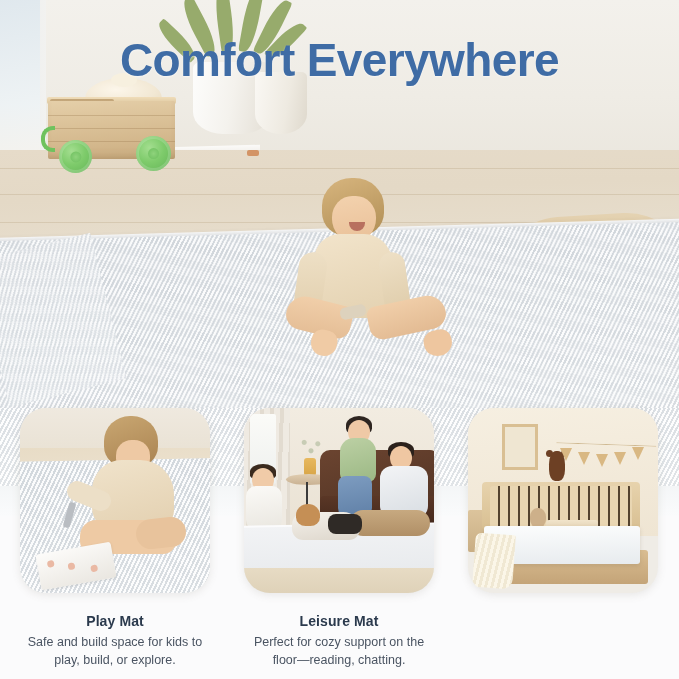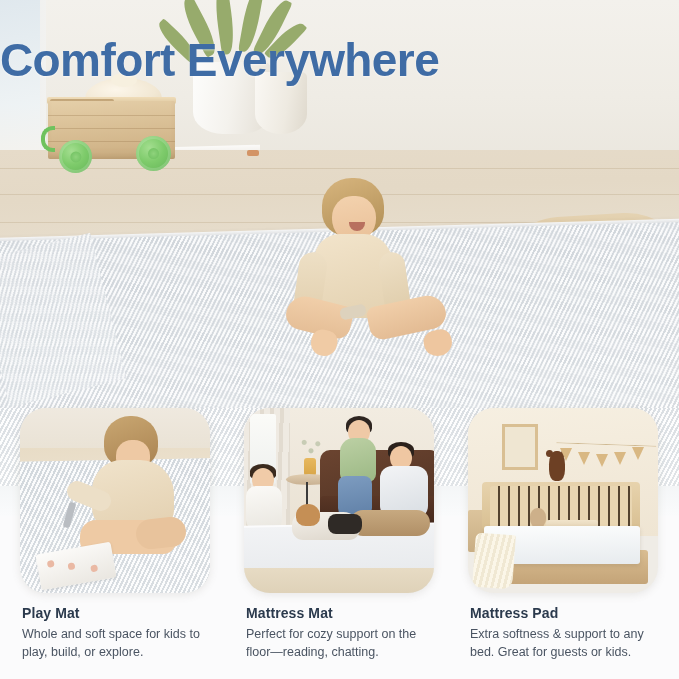--- a/index.html
+++ b/index.html
@@ -147,21 +147,21 @@
     transform:perspective(620px) rotate(-1.6deg);
   }
   .mat-left-fold {
     position:absolute; left:-10px; top:245px; width:120px; height:150px;
     background:repeating-linear-gradient(118deg, rgba(255,255,255,.8) 0 2px, rgba(200,206,212,.5) 2px 4px),
       linear-gradient(160deg,#e3e7eb,#eef0f3);
     transform:rotate(-14deg); opacity:.85;
   }
 
   
-  #title-block { position:absolute; left:0; top:36px; width:679px; text-align:left; }
+  #title-block { position:absolute; left:0; top:36px; width:679px; text-align:center; }
   .headline {
     font-size:46px; font-weight:bold; letter-spacing:-.6px;
     color:#3f6ca5; line-height:1.08;
     text-shadow:0 1px 2px rgba(255,255,255,.55);
   }
   .subhead {
     margin-top:14px; font-size:21px; color:#3a4756; letter-spacing:.1px;
     text-shadow:0 1px 2px rgba(255,255,255,.6);
   }
 
@@ -170,21 +170,21 @@
   .card { position:absolute; top:0; width:190px; }
   .card.c0 { left:20px; }
   .card.c1 { left:244px; }
   .card.c2 { left:468px; }
 
   .thumb {
     position:relative; width:190px; height:185px; border-radius:26px;
     overflow:hidden; background:#efece6;
     box-shadow:0 2px 8px rgba(110,105,95,.14);
   }
-  .caption { margin-top:12px; text-align:left; padding:0 2px; }
+  .caption { margin-top:20px; text-align:center; padding:0 2px; }
   .cap-title { font-size:14px; font-weight:bold; color:#2b3a4d; letter-spacing:.1px; }
   .cap-desc  { margin-top:5px; font-size:12.5px; line-height:1.4; color:#4a5462; }
 
   
   .t1-wall { position:absolute; left:0; top:0; width:190px; height:62px;
     background:linear-gradient(180deg,#efe9df,#e7dfd0); }
   .t1-floor { position:absolute; left:0; top:40px; width:190px; height:60px;
     background:linear-gradient(175deg,#e8dcc6,#efe6d6); }
   .t1-mat { position:absolute; left:-16px; top:52px; width:226px; height:145px;
     background:repeating-linear-gradient(116deg, rgba(255,255,255,.85) 0 2px, rgba(197,203,209,.5) 2px 4px),
@@ -413,21 +413,21 @@
         <div class="t1-arm"></div>
         <div class="t1-hammer"></div>
         <div class="t1-toyboard">
           <div class="t1-peg" style="left:10px;top:8px;"></div>
           <div class="t1-peg" style="left:30px;top:14px;"></div>
           <div class="t1-peg" style="left:52px;top:20px;"></div>
         </div>
       </div>
       <div class="caption">
         <div class="cap-title">Play Mat</div>
-        <div class="cap-desc">Whole and soft space for kids to play, build, or explore.</div>
+        <div class="cap-desc">Safe and build space for kids to play, build, or explore.</div>
       </div>
     </div>
 
     <div class="card c1">
       <div class="thumb">
         <div class="t2-wall"></div>
         <div class="t2-curtain"></div>
         <div class="t2-window"></div>
         <div class="t2-stems"></div>
         <div class="t2-vase"></div>
@@ -447,21 +447,21 @@
         <div class="t2-boy"></div>
         <div class="t2-mat-edge"></div>
         <div class="t2-mat"></div>
         <div class="t2-dad-legs"></div>
         <div class="t2-dog"></div>
         <div class="t2-dog-sad"></div>
         <div class="t2-dog-head"></div>
         <div class="t2-floor"></div>
       </div>
       <div class="caption">
-        <div class="cap-title">Mattress Mat</div>
+        <div class="cap-title">Leisure Mat</div>
         <div class="cap-desc">Perfect for cozy support on the floor—reading, chatting.</div>
       </div>
     </div>
 
     <div class="card c2">
       <div class="thumb">
         <div class="t3-wall"></div>
         <div class="t3-frame">
           <div class="t3-bear"></div>
         </div>
@@ -473,20 +473,16 @@
         <div class="bunt" style="left:164px;top:39px;"></div>
         <div class="t3-nightstand"></div>
         <div class="t3-bed-back"></div>
         <div class="t3-slats"></div>
         <div class="t3-teddy"></div>
         <div class="t3-bed-base"></div>
         <div class="t3-pad"></div>
         <div class="t3-mattress"></div>
         <div class="t3-blanket"></div>
       </div>
-      <div class="caption">
-        <div class="cap-title">Mattress Pad</div>
-        <div class="cap-desc">Extra softness &amp; support to any bed. Great for guests or kids.</div>
-      </div>
     </div>
   </div>
 
 </div>
 
 </body></html>

